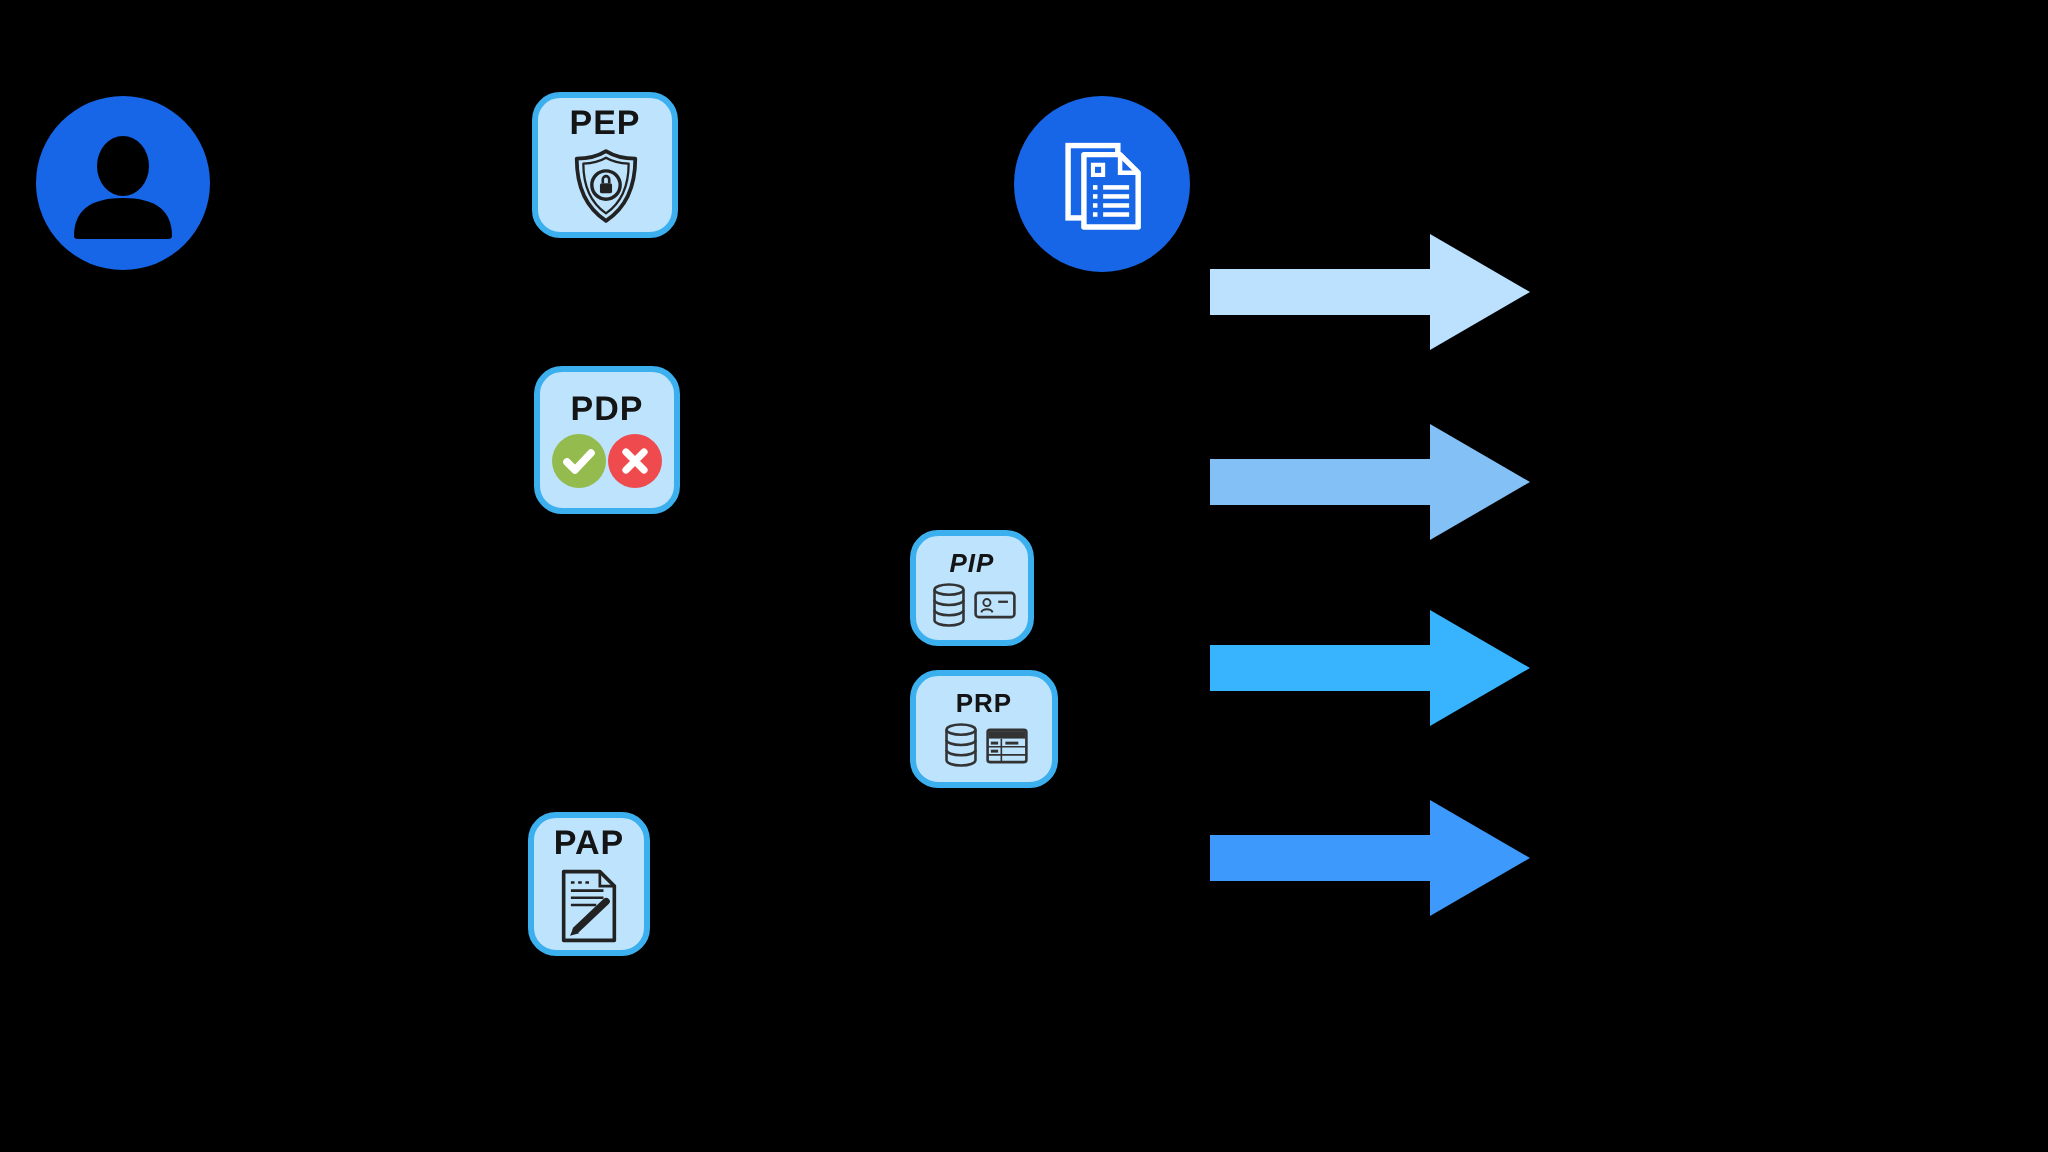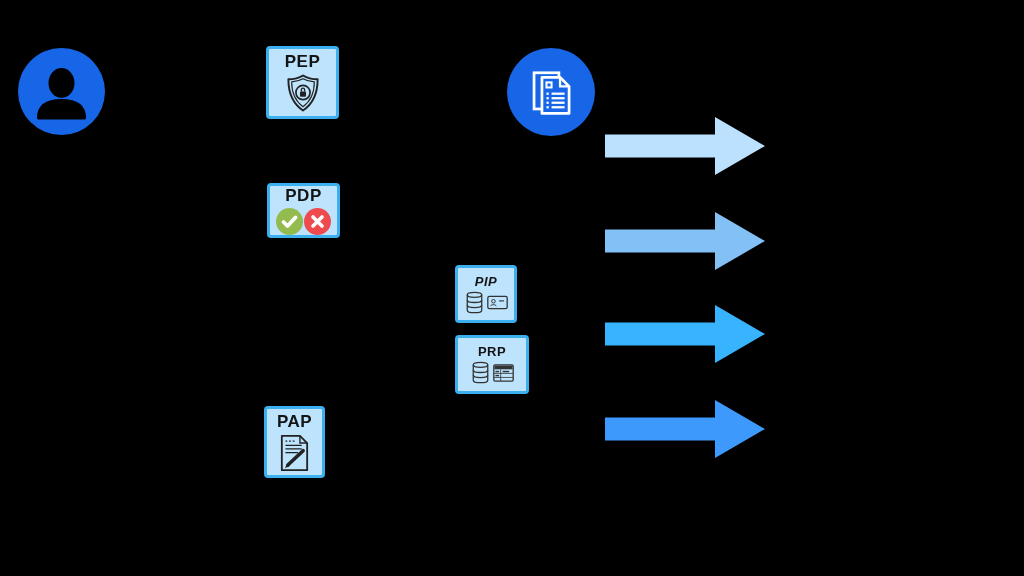--- a/index.html
+++ b/index.html
@@ -7,21 +7,21 @@
     width:1024px; height:576px;
     position:relative; overflow:hidden;
     font-family:"Liberation Sans", sans-serif;
   }
   .stage { position:absolute; inset:0; width:1024px; height:576px; }
 
   .circle-node { position:absolute; border-radius:50%; display:flex; align-items:center; justify-content:center; }
 
   .node-box {
     position:absolute; box-sizing:border-box;
-    border:3px solid; border-radius:4px;
+    border:3px solid; border-radius:14px;
     display:flex; flex-direction:column; align-items:center; justify-content:center;
   }
   .node-label {
     font-weight:700; color:#141414; letter-spacing:.5px; line-height:1;
   }
   .label-lg { font-size:17px; margin-bottom:4px; }
   .label-sm { font-size:13px; margin-bottom:3px; }
   .icon-row { display:flex; align-items:center; gap:3px; }
   .decision-row { display:flex; align-items:center; gap:1px; }
 
@@ -49,21 +49,21 @@
       <svg width="34" height="38" viewBox="0 0 36 40" fill="none" stroke="#222" stroke-linejoin="round">
         <path d="M18 1.5 C22 4 28 5.5 33.5 5.5 C33.5 17 31 30 18 38.5 C5 30 2.5 17 2.5 5.5 C8 5.5 14 4 18 1.5 Z" stroke-width="2"></path>
         <path d="M18 5 C21 6.8 25.5 8 30 8.2 C30 17 28 27.5 18 34.5 C8 27.5 6 17 6 8.2 C10.5 8 15 6.8 18 5 Z" stroke-width="1.2"></path>
         <circle cx="18" cy="19.5" r="7.5" stroke-width="1.8"></circle>
         <path d="M16.3 18.5 v-2 a1.7 1.7 0 0 1 3.4 0 v2" stroke-width="1.4"></path>
         <rect x="14.8" y="18.5" width="6.4" height="5.4" rx="1" fill="#222" stroke="none"></rect>
       </svg>
     </span>
   </div>
 
-  <div class="node-box" style="left: 267px; top: 183px; width: 73px; height: 55px; background: rgb(189, 227, 253); border-color: rgb(60, 175, 239);">
+  <div class="node-box" style="left: 267px; top: 183px; width: 73px; height: 74px; background: rgb(189, 227, 253); border-color: rgb(60, 175, 239);">
     <div class="node-label label-lg">PDP</div>
     <div class="decision-row">
       <span>
         <svg width="27" height="27" viewBox="0 0 27 27">
           <circle cx="13.5" cy="13.5" r="13.5" style="fill: rgb(147, 187, 77);"></circle>
           <path d="M7.5 14 L11.5 18 L19.5 9.5" fill="none" stroke="#fff" stroke-width="3.8" stroke-linecap="round" stroke-linejoin="round"></path>
         </svg>
       </span>
       <span>
         <svg width="27" height="27" viewBox="0 0 27 27">

